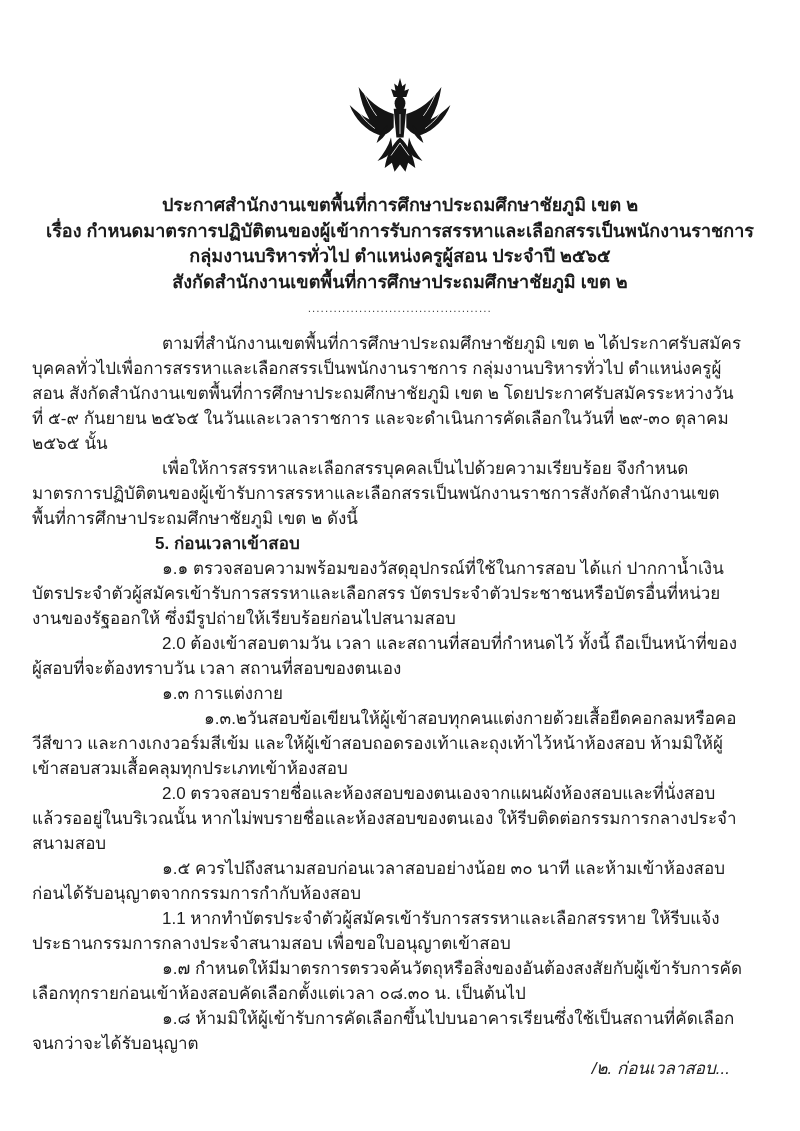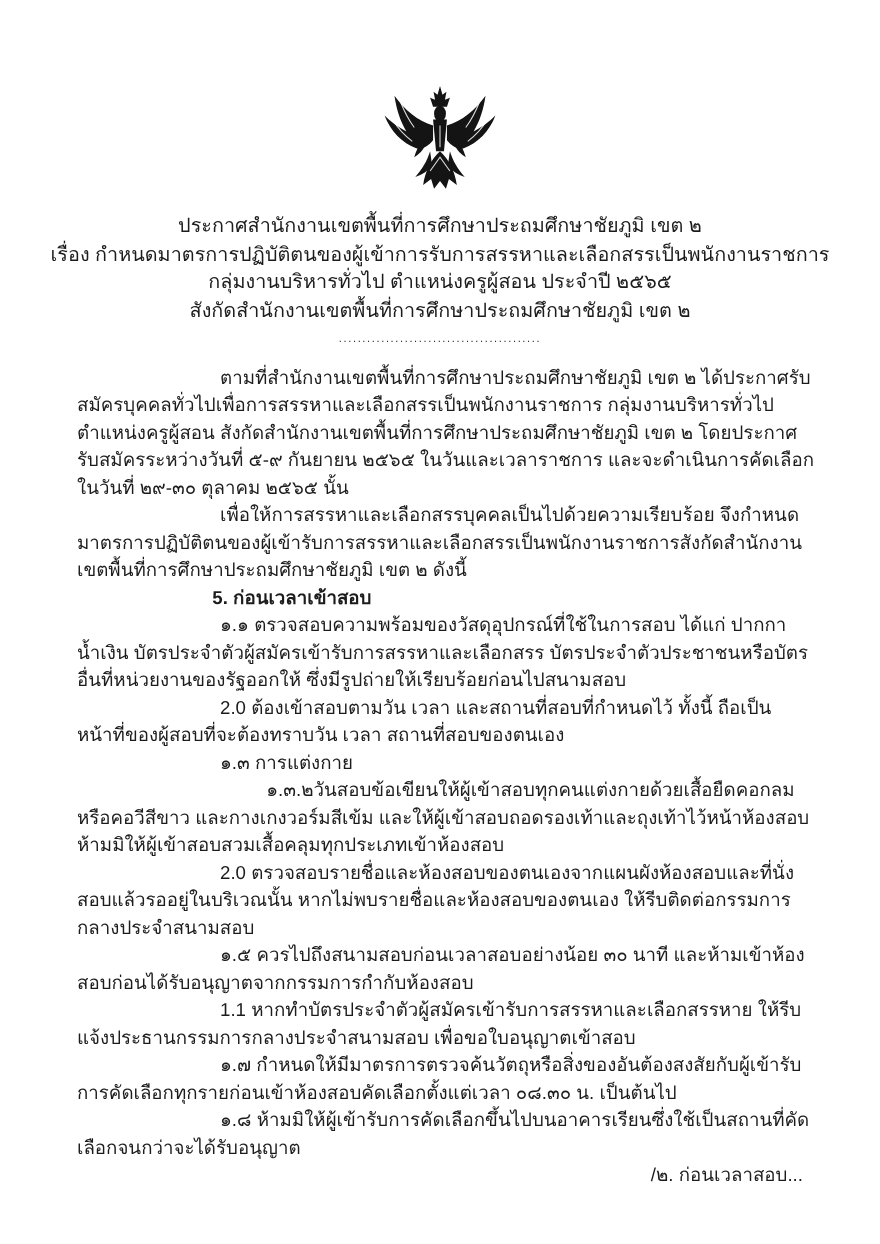--- a/index.html
+++ b/index.html
@@ -15,48 +15,49 @@
   .emblem-wrap{
     padding-top:78px;
     text-align:center;
     line-height:0;
   }
   .title-block{
     margin-top:5px;
     text-align:center;
     font-size:18px;
     line-height:25.5px;
-    font-weight:400;
+    font-weight:700;
   }
   .title-block p{margin:0;}
   .separator{
     text-align:center;
     font-size:10px;
     letter-spacing:1.5px;
     line-height:14px;
     margin-top:7px;
     color:#2a2a2a;
   }
   .content{
-    margin:15px 58px 0 70px;
+    margin:15px 58px 0 32px;
     font-size:17px;
     line-height:25px;
   }
   .content p{margin:0;}
   .para{text-indent:130px;}
   .section-heading{
     margin-left:123px !important;
     font-weight:bold;
   }
   .item{text-indent:130px;}
   .item.sub{text-indent:172px;}
   .footer-note{
     text-align:right;
     padding-right:12px;
     margin-top:0;
+    font-style:italic;
   }
 </style>
 </head>
 <body>
 
 <div class="page">
 
   <div class="emblem-wrap">
     <svg width="126" height="110" viewBox="0 0 140 122" aria-hidden="true">
       <g fill="#141414" stroke="none">

